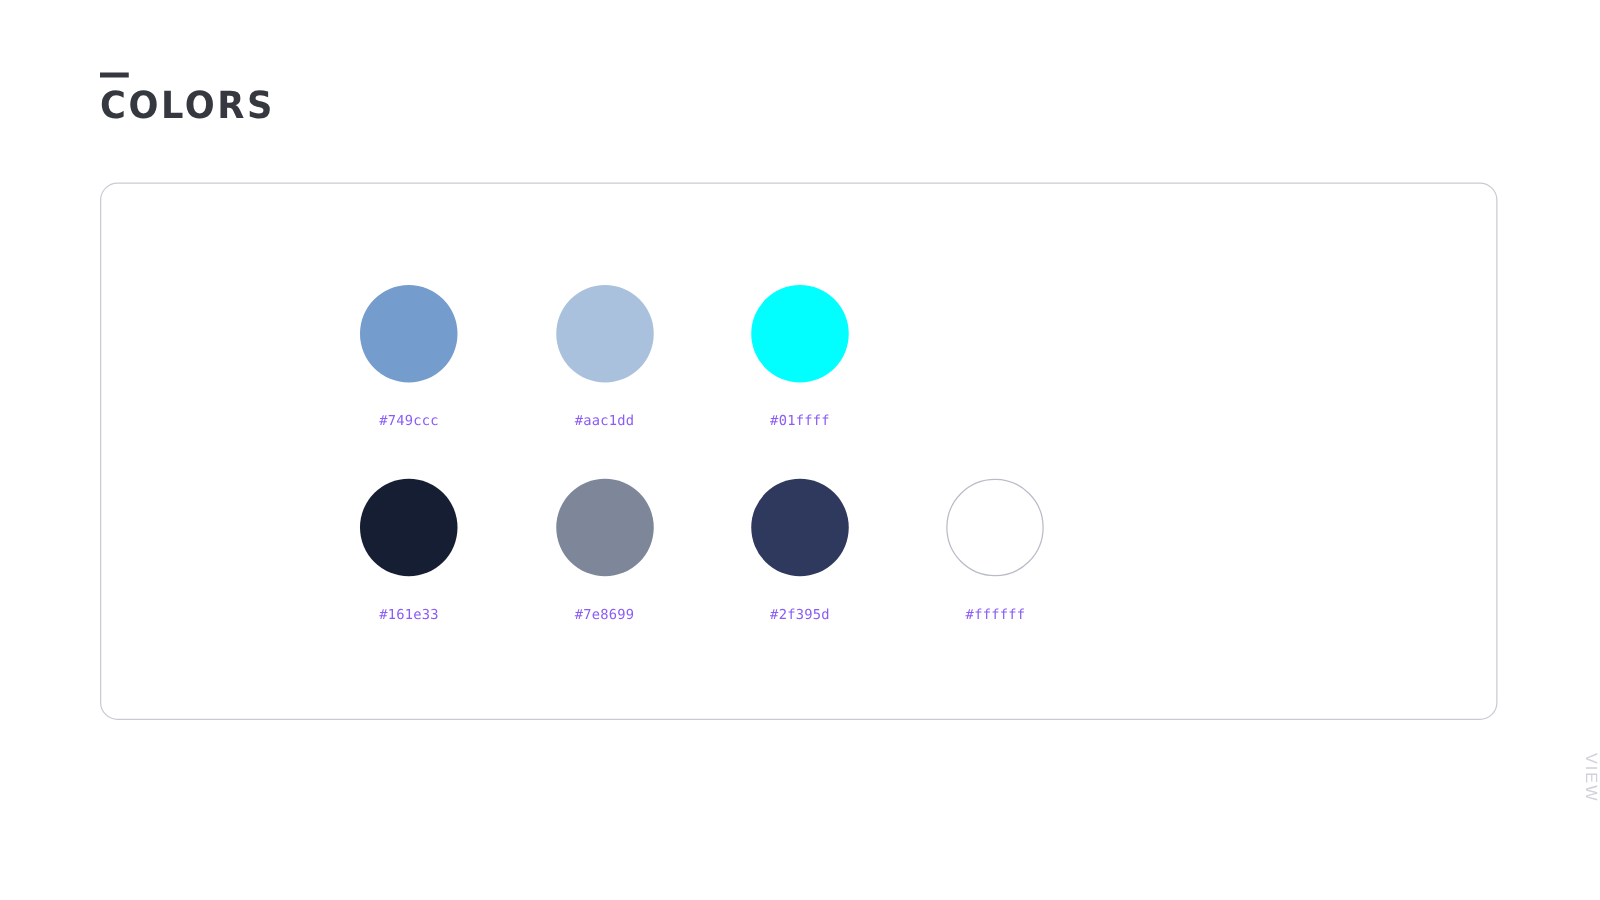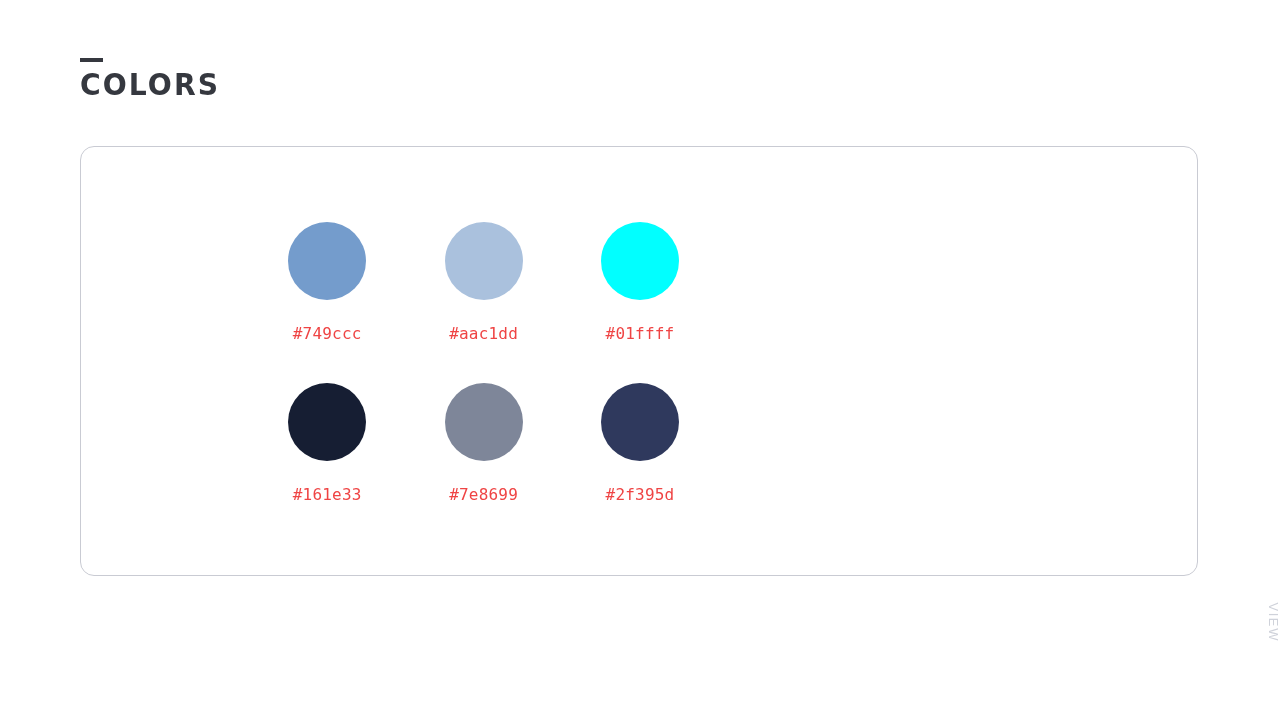--- a/index.html
+++ b/index.html
@@ -87,23 +87,23 @@
     box-sizing: border-box;
   }
 
   .swatch-dot.outlined {
     border: 1px solid #b9bcc6;
   }
 
   .swatch-label {
     margin-top: 24px;
     font-family: "DejaVu Sans Mono", "Liberation Mono", monospace;
-    font-size: 16px;
+    font-size: 11px;
     letter-spacing: 0.2px;
-    color: #ef4444;
+    color: #8b5cf6;
     white-space: nowrap;
   }
 
   
   .corner-watermark {
     position: absolute;
     right: 14px;
     bottom: 78px;
     font-family: "Liberation Sans", sans-serif;
     font-size: 13px;
@@ -144,17 +144,21 @@
         <div class="swatch-label">#161e33</div>
       </div>
       <div class="swatch-cell">
         <div class="swatch-dot" style="background: rgb(126, 134, 153);"></div>
         <div class="swatch-label">#7e8699</div>
       </div>
       <div class="swatch-cell">
         <div class="swatch-dot" style="background: rgb(47, 57, 93);"></div>
         <div class="swatch-label">#2f395d</div>
       </div>
+      <div class="swatch-cell">
+        <div class="swatch-dot outlined" style="background: rgb(255, 255, 255);"></div>
+        <div class="swatch-label">#ffffff</div>
+      </div>
     </div>
   </div>
 </div>
 
 <div class="corner-watermark" style="color: rgb(207, 210, 218);">VIEW</div>
 
 </body></html>

